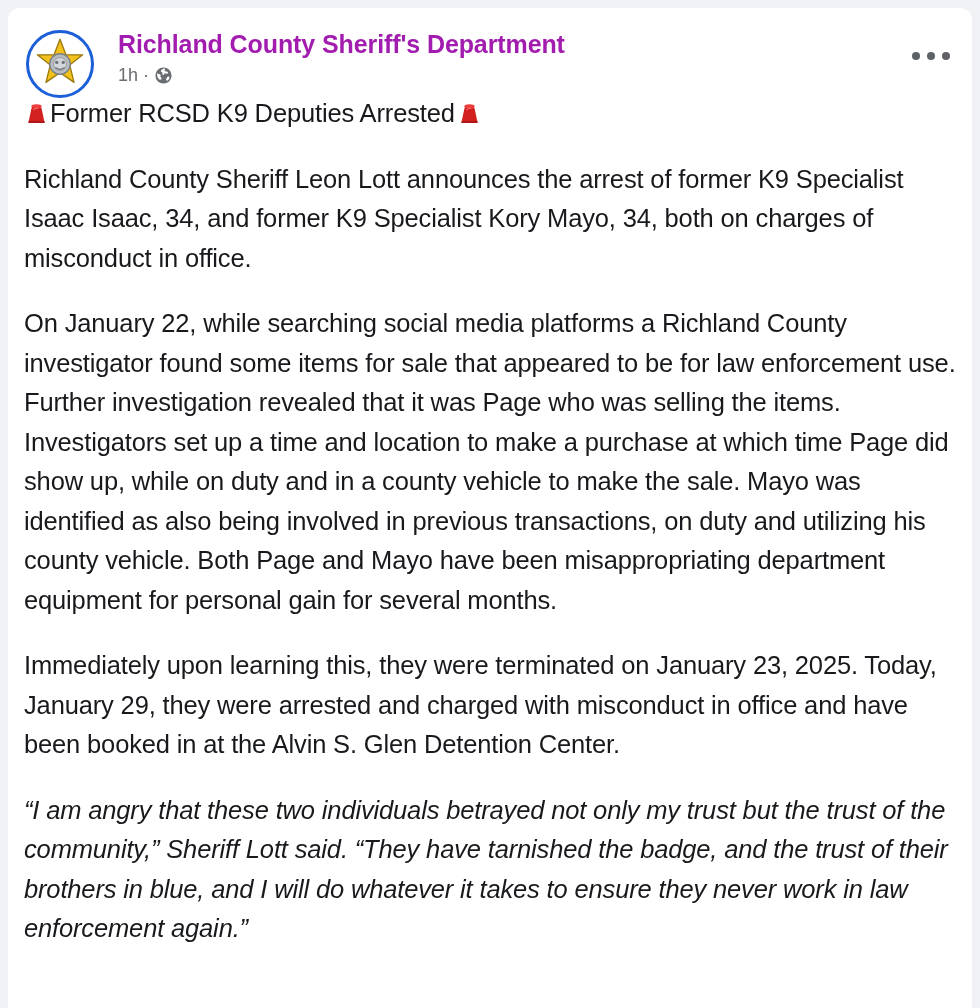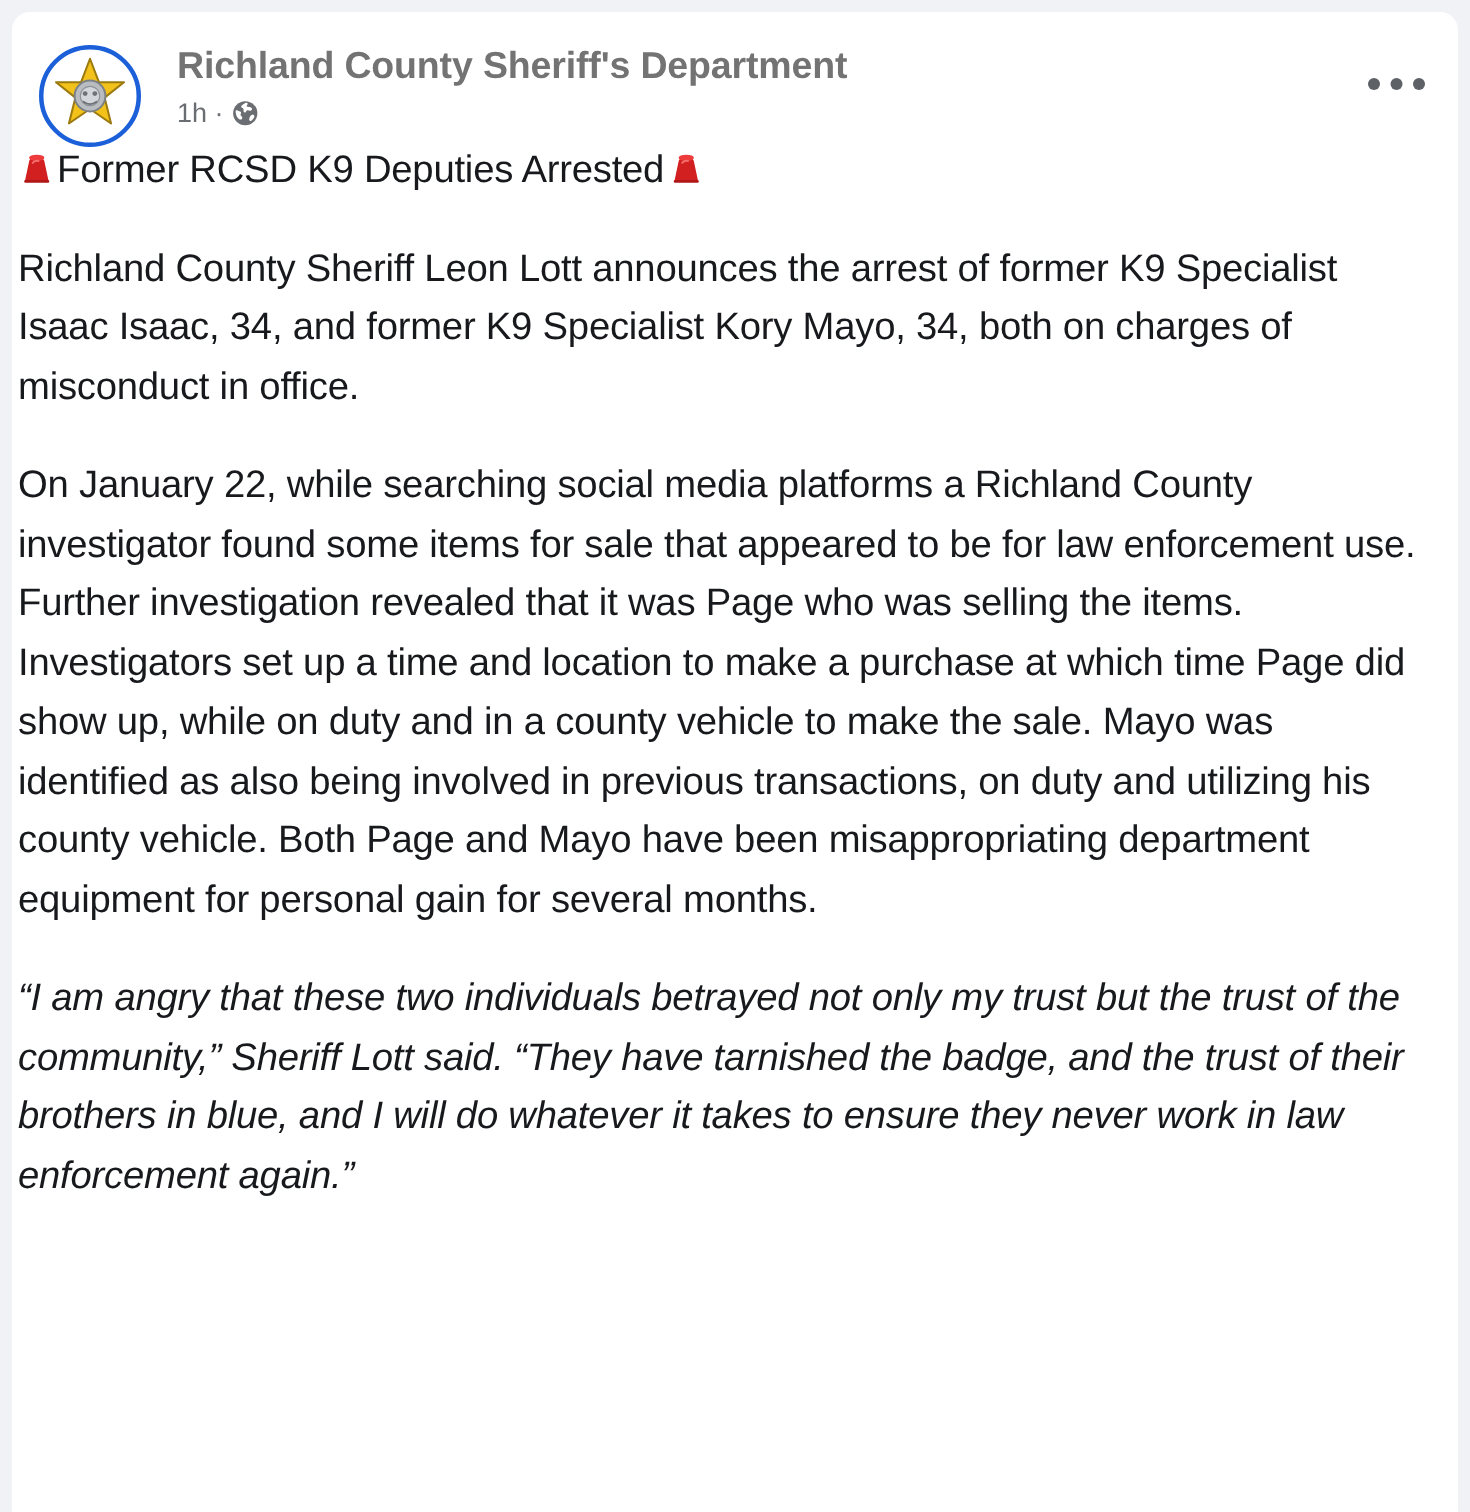--- a/index.html
+++ b/index.html
@@ -61,21 +61,21 @@
     margin-left: 24px;
     display: flex;
     flex-direction: column;
     justify-content: flex-start;
     padding-top: 2px;
   }
 
   .page-name {
     font-size: 25px;
     font-weight: bold;
-    color: #737373;
+    color: #a21caf;
     line-height: 1.18;
     letter-spacing: -0.1px;
     white-space: nowrap;
   }
 
   .meta-row {
     display: flex;
     align-items: flex-start;
     margin-top: 6px;
     color: #6a6d71;
@@ -109,21 +109,21 @@
   .menu-dots span {
     width: 8px;
     height: 8px;
     border-radius: 50%;
     background: #5e6165;
     display: block;
   }
 
   
   .post-body {
-    padding: 0 16px 0 4px;
+    padding: 0 16px 0 16px;
     color: #17191c;
     font-size: 25.5px;
     line-height: 39.5px;
     letter-spacing: -0.15px;
   }
 
   .post-body p {
     margin: 0 0 26px 0;
   }
   .post-body p:last-child { margin-bottom: 0; font-style: italic; }
@@ -195,17 +195,18 @@
           <path d="M7 27h18c.7 0 1.1-.7.9-1.3L22.5 9.5C22 7.5 19.3 6 16 6S10 7.5 9.5 9.5L6.1 25.7c-.2.6.2 1.3.9 1.3z" fill="#d21f1f"></path>
           <ellipse cx="16" cy="6.6" rx="6.5" ry="2.6" fill="#ee3b3b"></ellipse>
           <path d="M12.5 11c1.2-1.4 3.4-2 5-1.6" stroke="#f46d6d" stroke-width="1.6" fill="none" stroke-linecap="round"></path>
           <rect x="5.3" y="25.6" width="21.4" height="2.4" rx="1.2" fill="#b01717"></rect>
         </svg>
       </span>
     </p>
 
     <p>Richland County Sheriff Leon Lott announces the arrest of former K9 Specialist Isaac Isaac, 34, and former K9 Specialist Kory Mayo, 34, both on charges of misconduct in office.</p>
     <p>On January 22, while searching social media platforms a Richland County investigator found some items for sale that appeared to be for law enforcement use. Further investigation revealed that it was Page who was selling the items. Investigators set up a time and location to make a purchase at which time Page did show up, while on duty and in a county vehicle to make the sale. Mayo was identified as also being involved in previous transactions, on duty and utilizing his county vehicle. Both Page and Mayo have been misappropriating department equipment for personal gain for several months.</p>
+    <p>Immediately upon learning this, they were terminated on January 23, 2025. Today, January 29, they were arrested and charged with misconduct in office and have been booked in at the Alvin S. Glen Detention Center.</p>
     <p>“I am angry that these two individuals betrayed not only my trust but the trust of the community,” Sheriff Lott said. “They have tarnished the badge, and the trust of their brothers in blue, and I will do whatever it takes to ensure they never work in law enforcement again.”</p>
 
   </div>
 
 </div>
 
 </body></html>

